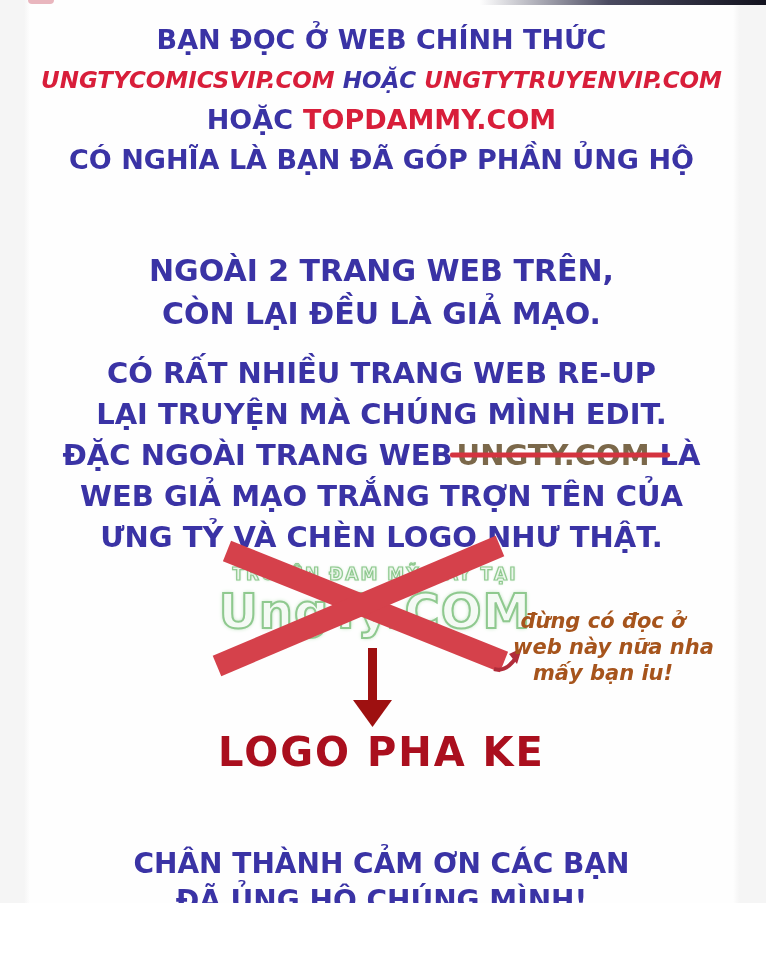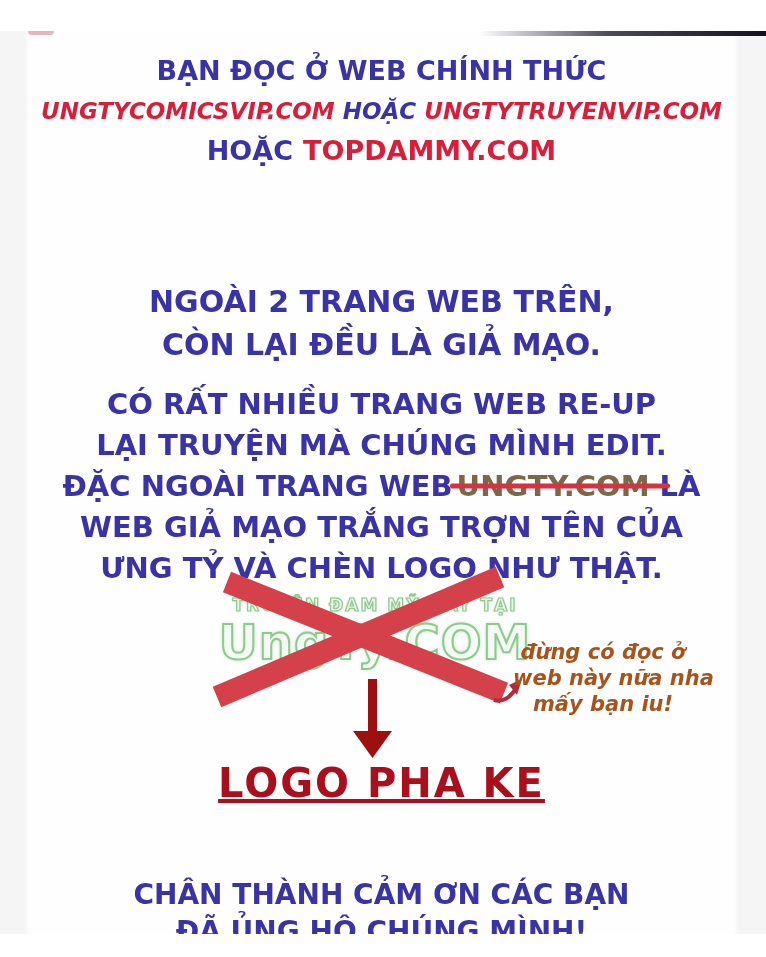--- a/index.html
+++ b/index.html
@@ -1,21 +1,20 @@
 <!DOCTYPE html>
 <html><head>
 <meta charset="utf-8">
 <style>
   html,body { margin:0; padding:0; background:#fff; }
   .page {
     position:relative; width:766px; height:903px;
     background:#fefefe; overflow:hidden;
     font-family:"DejaVu Sans","Liberation Sans",sans-serif;
     font-weight:bold;
-    margin-top:31px;
   }
   
   .strip-left  { position:absolute; left:0; top:0; width:30px; height:957px;
                  background:linear-gradient(to right,#f5f5f5 80%,rgba(245,245,245,0)); }
   .strip-right { position:absolute; right:0; top:0; width:33px; height:957px;
                  background:linear-gradient(to left,#f5f5f5 80%,rgba(245,245,245,0)); }
   
   .top-dark-bar { position:absolute; left:480px; top:0; width:286px; height:5px;
                   background:linear-gradient(to right, rgba(70,70,95,0), #4a4a60 45%, #12121e); }
   .top-pink-smudge { position:absolute; left:28px; top:0; width:26px; height:4px;
@@ -46,21 +45,21 @@
                   color:#f4faf4; -webkit-text-stroke:2px #8fc98f;
                   text-shadow:0 0 4px #a8d8a8; }
 
   .overlay-svg { position:absolute; left:0; top:0; pointer-events:none; }
 
   .note { position:absolute; left:513px; top:608px; width:180px; text-align:center;
           font-size:21px; line-height:26px; font-style:italic; color:#a6541c;
           white-space:nowrap; }
 
   .logo-caption { position:absolute; left:30px; right:33px; top:729px; text-align:center;
-                  font-size:40px; letter-spacing:2px; color:#aa0f1e;text-decoration:underline; }
+                  font-size:40px; letter-spacing:2px; color:#aa0f1e; }
 
   .thanks { top:845px; font-size:28px; line-height:37px; }
 
   .ghost-line { position:absolute; left:300px; top:924px; width:250px; height:9px;
                 background:rgba(233,220,165,0.45); border-radius:4px; filter:blur(1.5px); }
   .ghost-line2 { position:absolute; left:350px; top:936px; width:130px; height:6px;
                  background:rgba(233,220,165,0.3); border-radius:3px; filter:blur(1.5px); }
 </style>
 </head>
 <body>
@@ -69,20 +68,21 @@
 
   <div class="strip-left"></div>
   <div class="strip-right"></div>
   <div class="top-dark-bar"></div>
   <div class="top-pink-smudge"></div>
 
   <div class="block block-a">
     <div class="line blue">BẠN ĐỌC Ở WEB CHÍNH THỨC</div>
     <div class="line tight"><span class="red">UNGTYCOMICSVIP.COM</span><span class="blue sep">HOẶC</span><span class="red">UNGTYTRUYENVIP.COM</span></div>
     <div class="line"><span class="blue">HOẶC</span><span class="red sep-r">TOPDAMMY.COM</span></div>
+    <div class="line blue">CÓ NGHĨA LÀ BẠN ĐÃ GÓP PHẦN ỦNG HỘ</div>
   </div>
 
   <div class="block block-b blue">
     <div class="line">NGOÀI 2 TRANG WEB TRÊN,</div>
     <div class="line">CÒN LẠI ĐỀU LÀ GIẢ MẠO.</div>
   </div>
 
   <div class="block block-c blue">
     <div class="line">CÓ RẤT NHIỀU TRANG WEB RE-UP</div>
     <div class="line">LẠI TRUYỆN MÀ CHÚNG MÌNH EDIT.</div>

